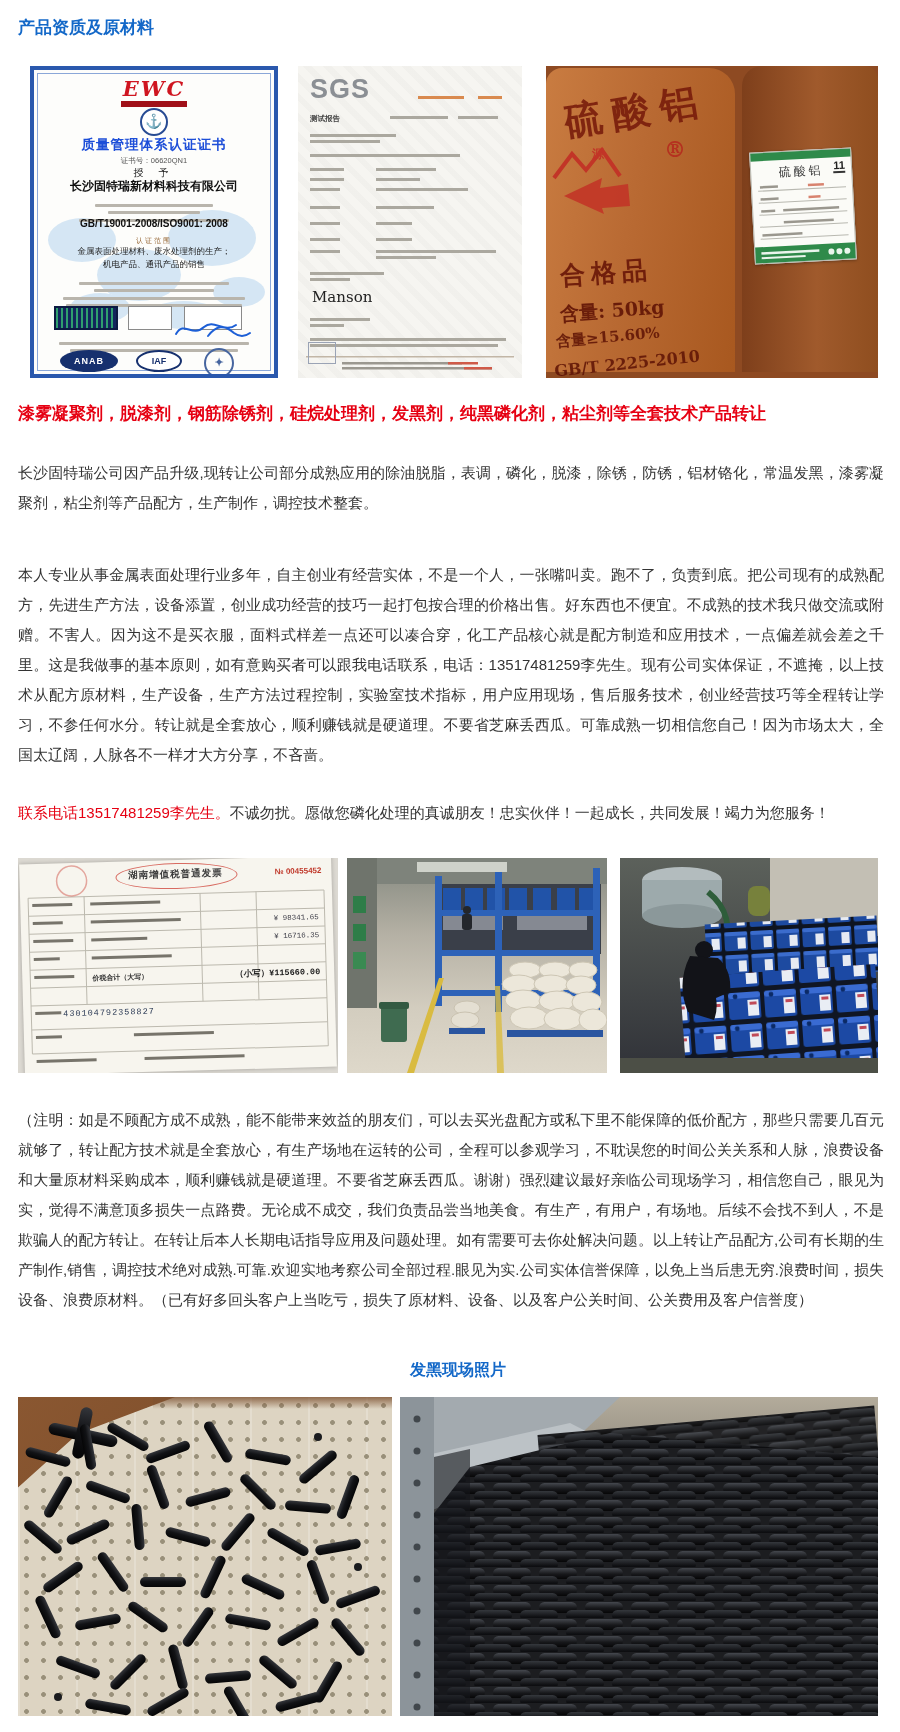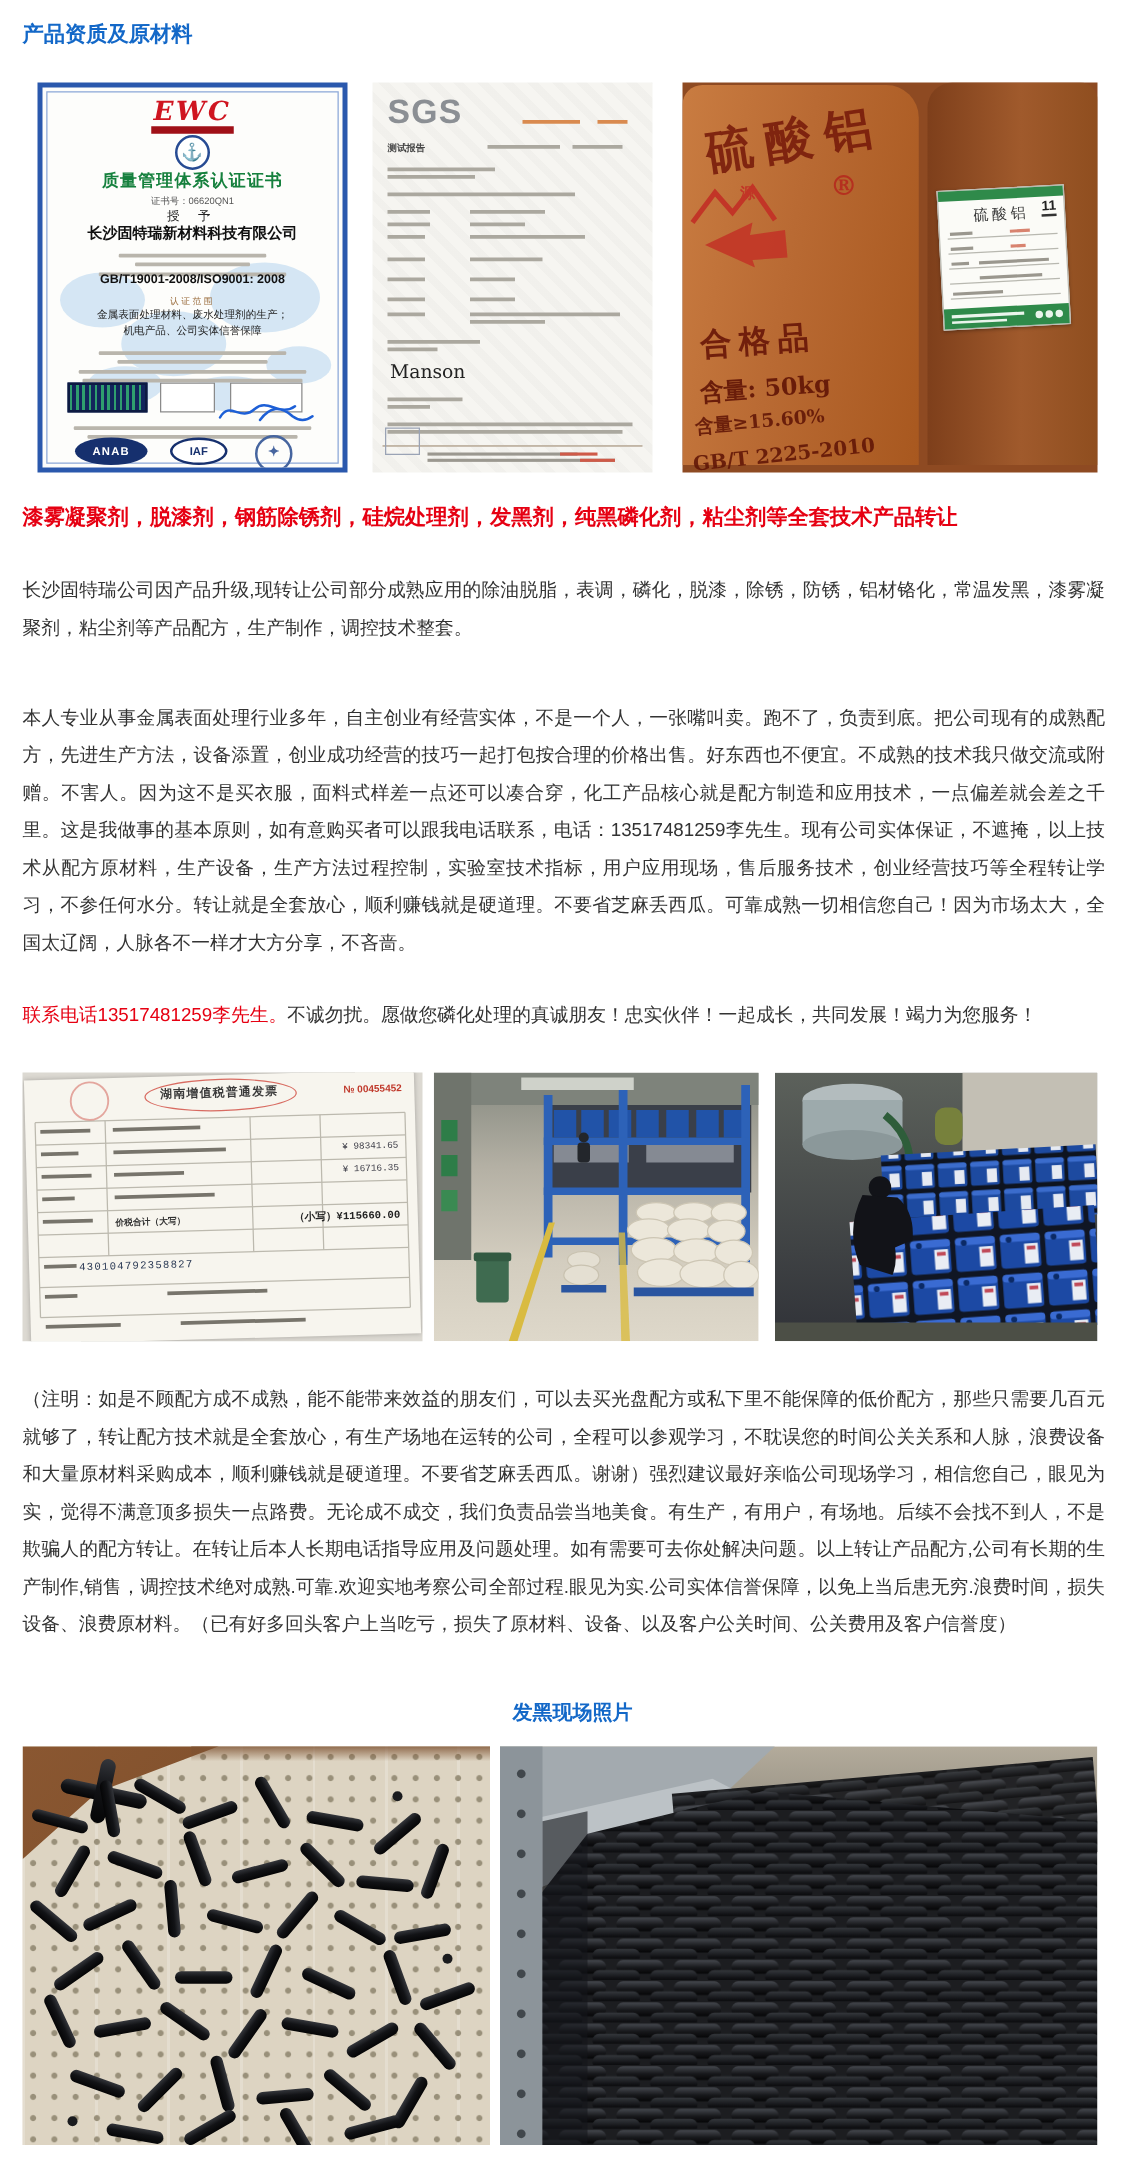--- a/index.html
+++ b/index.html
@@ -13,21 +13,21 @@
   .red-inline{color:#e60012;}
   
   .photo{position:absolute;overflow:hidden;}
   
   .cert{background:#fdfdfb;border:4px solid #2a58ad;box-sizing:border-box;}
   .cert-inner{position:absolute;inset:3px;border:1px solid #8aa7d8;pointer-events:none;}
   .cert .c{position:absolute;left:0;right:0;text-align:center;z-index:2;}
   .ewc{font-family:"DejaVu Serif",serif;font-style:italic;font-weight:900;font-size:21px;color:#cf1520;letter-spacing:2px;}
   .ewc-bar{position:absolute;left:50%;transform:translateX(-50%);width:66px;height:6px;background:#a01018;z-index:2;}
   .emblem{position:absolute;left:50%;transform:translateX(-50%);width:24px;height:24px;border:2px solid #274b93;border-radius:50%;color:#274b93;font-size:14px;line-height:23px;text-align:center;z-index:2;background:#fff;}
-  .cert-title{font-size:13.5px;font-weight:bold;color:#15803d;letter-spacing:1px;}
+  .cert-title{font-size:13.5px;font-weight:bold;color:#1d4ed8;letter-spacing:1px;}
   .cert-small{font-size:7.5px;color:#555;}
   .cert-grant{font-size:10px;color:#222;letter-spacing:6px;}
   .cert-co{font-size:12px;font-weight:bold;color:#101010;}
   .cert-std{font-size:10px;font-weight:bold;color:#101010;}
   .cert-scopelbl{font-size:7px;color:#9a6c3c;letter-spacing:2px;}
   .cert-scope{font-size:8.5px;color:#222;}
   .bar{display:inline-block;height:3px;background:#b9b5ac;border-radius:1px;vertical-align:middle;}
   .cert-badge{position:absolute;z-index:2;text-align:center;font-weight:bold;}
   .anab{width:58px;height:22px;background:#16306e;color:#fff;border-radius:50%;font-size:9px;line-height:22px;letter-spacing:1px;}
   .iaf{width:46px;height:22px;background:#fff;border:2px solid #16306e;color:#16306e;border-radius:50%;font-size:9px;line-height:18px;box-sizing:border-box;}
@@ -91,21 +91,21 @@
     <div class="c cert-title" style="top:66px;">质量管理体系认证证书</div>
     <div class="c cert-small" style="top:86px;">证书号：06620QN1</div>
     <div class="c cert-grant" style="top:96px;">授 予</div>
     <div class="c cert-co" style="top:108px;">长沙固特瑞新材料科技有限公司</div>
     <div class="c" style="top:126px;z-index:2;"><span class="bar" style="width:118px;"></span></div>
     <div class="c" style="top:133px;z-index:2;"><span class="bar" style="width:92px;"></span></div>
     <div class="c" style="top:141px;z-index:2;"><span class="bar" style="width:150px;"></span></div>
     <div class="c cert-std" style="top:148px;">GB/T19001-2008/ISO9001: 2008</div>
     <div class="c cert-scopelbl" style="top:166px;">认证范围</div>
     <div class="c cert-scope" style="top:176px;">金属表面处理材料、废水处理剂的生产；</div>
-    <div class="c cert-scope" style="top:189px;">机电产品、公司实体信誉保障</div>
+    <div class="c cert-scope" style="top:189px;">机电产品、通讯产品的销售</div>
     <div class="c" style="top:204px;z-index:2;"><span class="bar" style="width:150px;"></span></div>
     <div class="c" style="top:211px;z-index:2;"><span class="bar" style="width:120px;"></span></div>
     <div class="c" style="top:219px;z-index:2;"><span class="bar" style="width:182px;"></span></div>
     <div class="c" style="top:226px;z-index:2;"><span class="bar" style="width:176px;"></span></div>
     <div class="codebox dark" style="left:20px;top:236px;width:64px;"></div>
     <div class="codebox lite" style="left:94px;top:236px;width:44px;"></div>
     <div class="codebox lite" style="left:150px;top:236px;width:58px;"></div>
     <div class="c" style="top:264px;z-index:2;"><span class="bar" style="width:190px;"></span></div>
     <div class="c" style="top:271px;z-index:2;"><span class="bar" style="width:168px;"></span></div>
     <svg class="abs" style="left:140px;top:248px;z-index:3;" width="80" height="24" viewBox="0 0 80 24">

